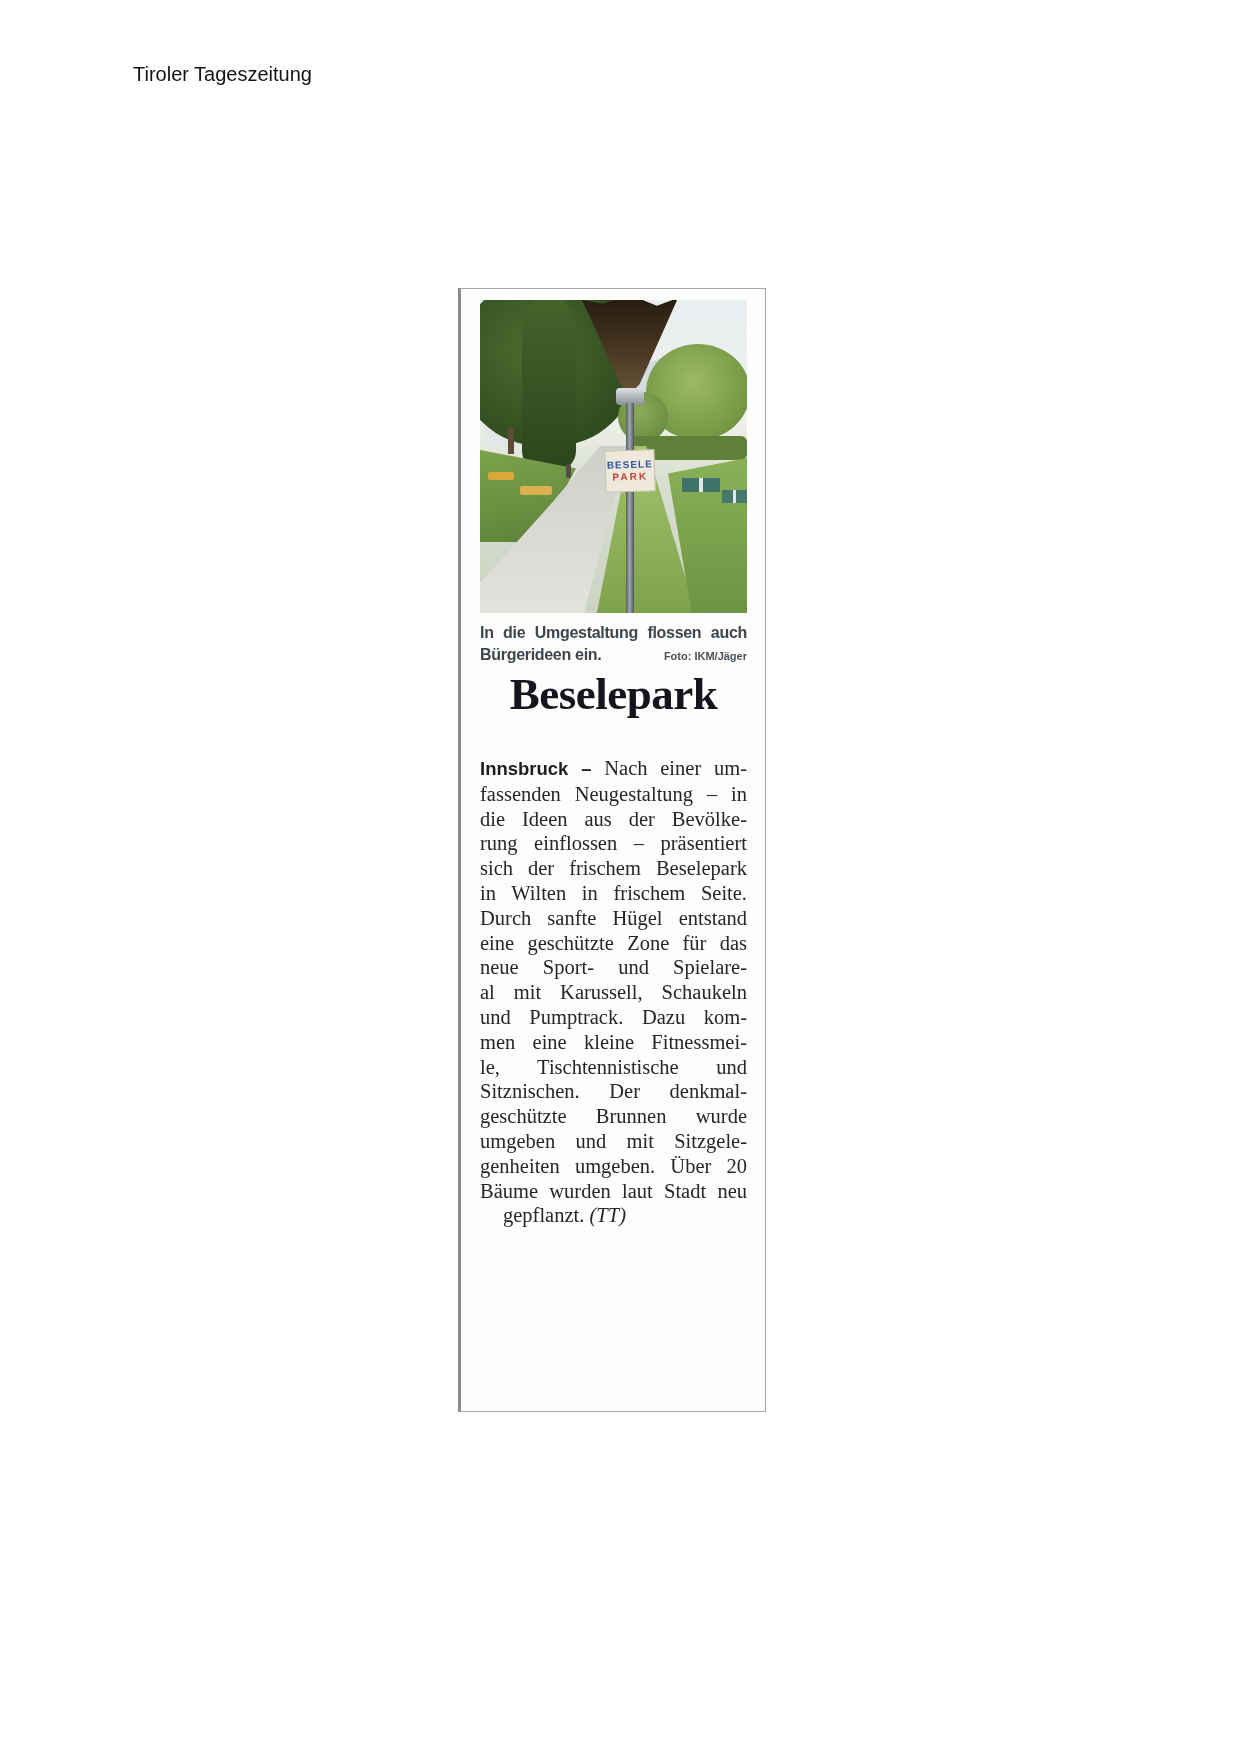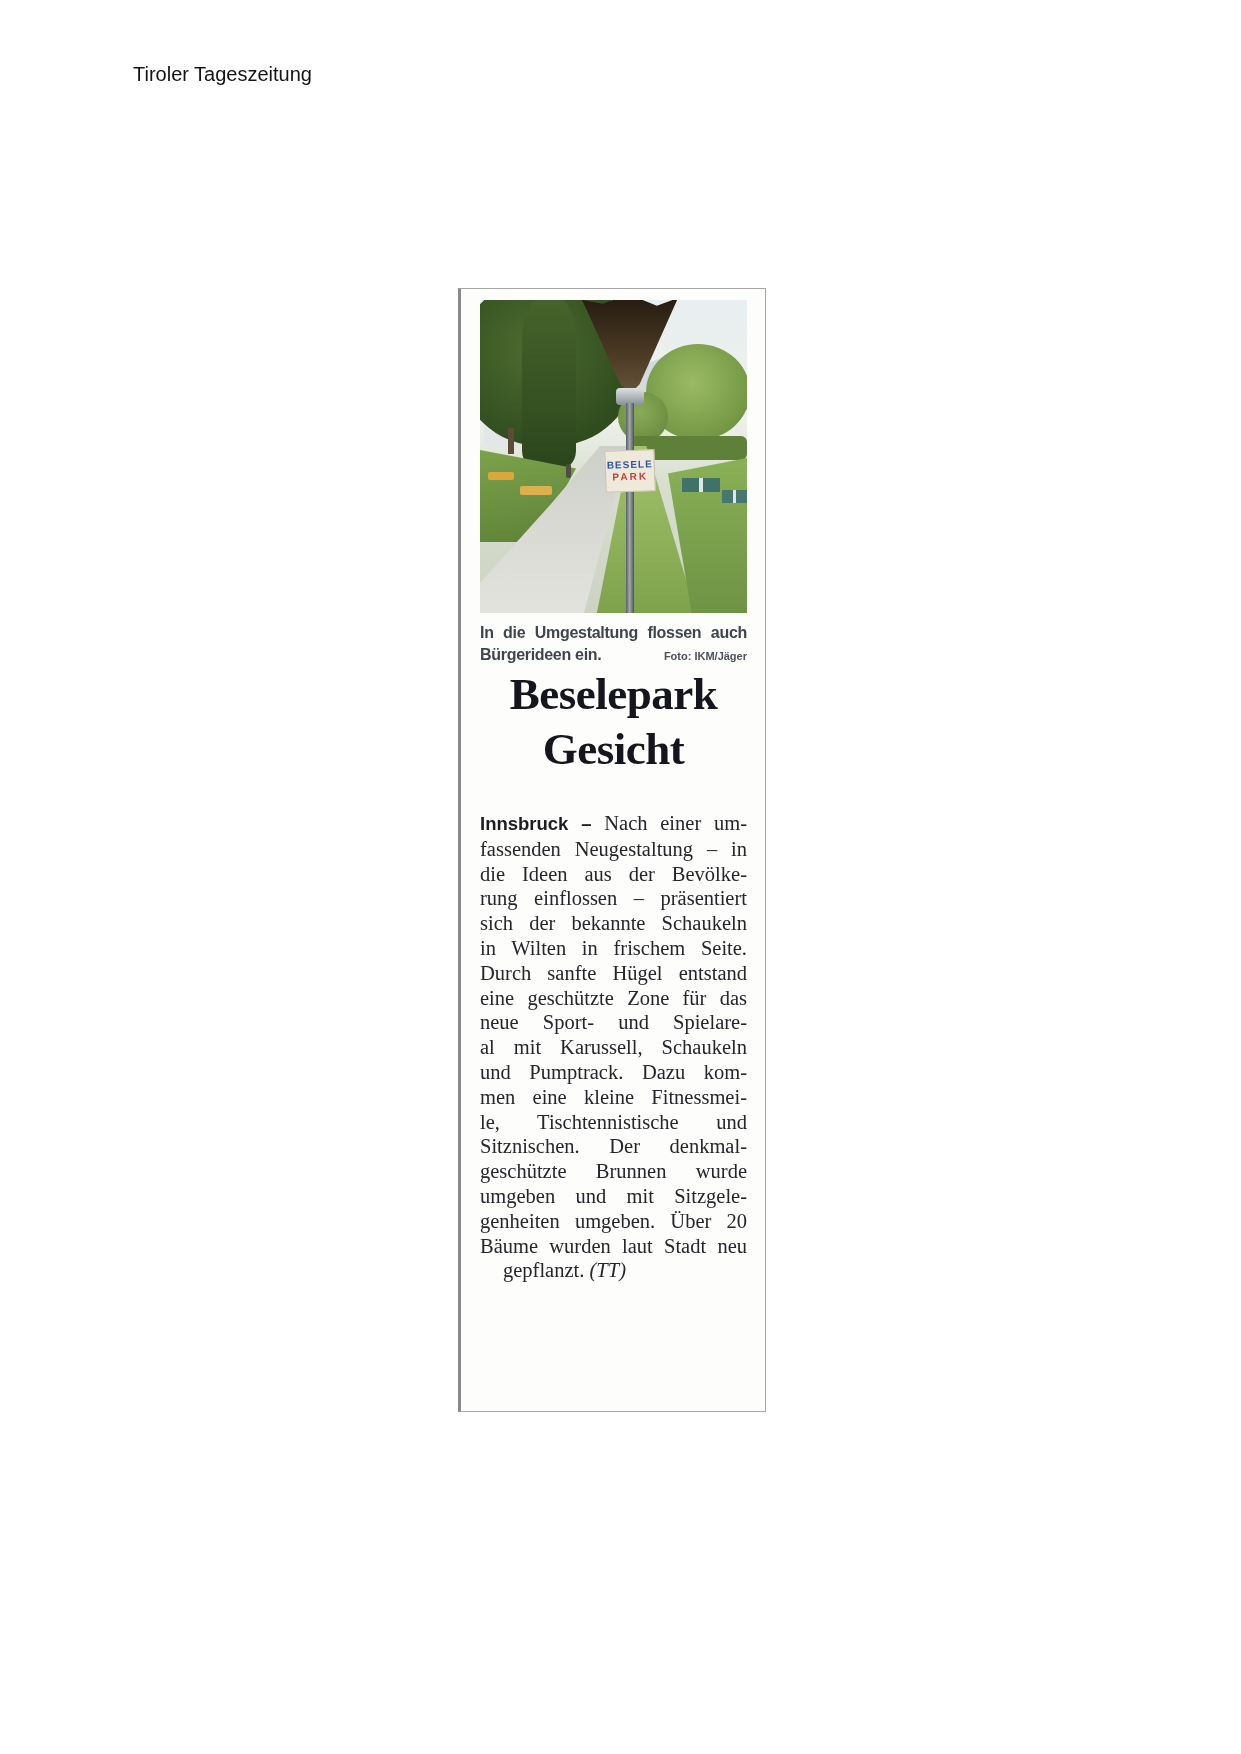--- a/index.html
+++ b/index.html
@@ -115,30 +115,29 @@
     <div class="caption">
       <div class="cap1">In die Umgestaltung flossen auch</div>
       <div class="cap2">
         <span>Bürgerideen ein.</span>
         <span class="credit">Foto: IKM/Jäger</span>
       </div>
     </div>
 
     <div class="headline">
       <div>Beselepark</div>
-      <div>Gesicht</div>
     </div>
 
     <div class="article">
       <div class="jline"><span class="loc">Innsbruck</span><span class="loc"> – </span><span>Nach einer um-</span></div>
       <div>
           <div class="jline">fassenden Neugestaltung – in</div>
           <div class="jline">die Ideen aus der Bevölke-</div>
           <div class="jline">rung einflossen – präsentiert</div>
-          <div class="jline">sich der bekannte Schaukeln</div>
+          <div class="jline">sich der frischem Beselepark</div>
           <div class="jline">in Wilten in frischem Seite.</div>
           <div class="jline">Durch sanfte Hügel entstand</div>
           <div class="jline">eine geschützte Zone für das</div>
           <div class="jline">neue Sport- und Spielare-</div>
           <div class="jline">al mit Karussell, Schaukeln</div>
           <div class="jline">und Pumptrack. Dazu kom-</div>
           <div class="jline">men eine kleine Fitnessmei-</div>
           <div class="jline">le, Tischtennistische und</div>
           <div class="jline">Sitznischen. Der denkmal-</div>
           <div class="jline">geschützte Brunnen wurde</div>

